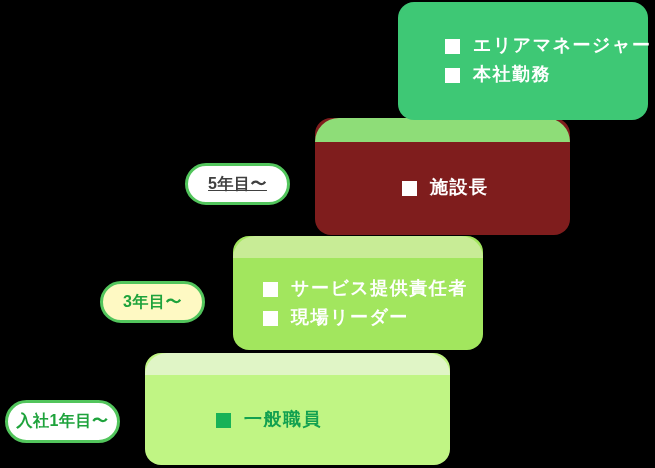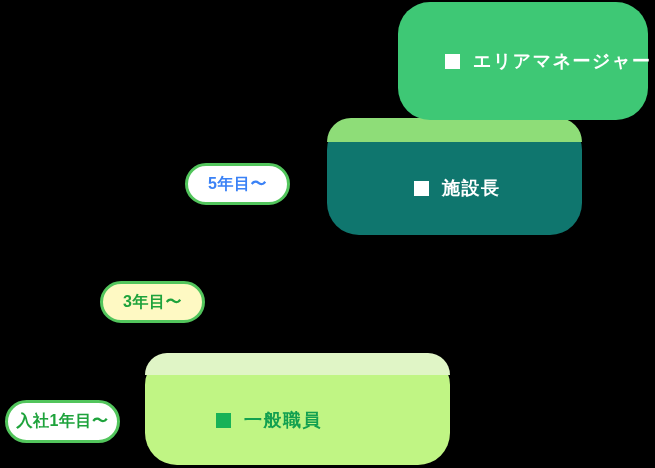--- a/index.html
+++ b/index.html
@@ -6,21 +6,22 @@
   body {
     width: 655px; height: 468px;
     background: #000000;
     font-family: "Liberation Sans", sans-serif;
     overflow: hidden;
   }
   .stage { position: relative; width: 655px; height: 468px; }
 
   .step {
     position: absolute;
-    border-radius: 32px;
+    border-radius: 16px;
+    font-family: Liberation Mono, monospace;
   }
   .step .band {
     position: absolute;
     left: 0; top: 0; right: 0;
     border-radius: 26px 26px 0 0;
   }
   .step .step-text {
     position: absolute;
     left: 0; right: 0; bottom: 0;
     display: flex;
@@ -87,40 +88,57 @@
   <div class="step step1" style="background: rgb(192, 245, 132);">
     <div class="band" style="background: rgb(224, 245, 198);"></div>
     <div class="step-text">
       <div class="step-line">
         <span class="bullet" style="background: rgb(23, 178, 87);"></span>
         <span style="color: rgb(18, 160, 80);">一般職員</span>
       </div>
     </div>
   </div>
 
+  <div class="step step2" style="background: rgb(162, 230, 94);">
+    <div class="band" style="background: rgb(200, 236, 150);"></div>
+    <div class="step-text">
+      <div class="step-line">
+        <span class="bullet" style="background: rgb(255, 255, 255);"></span>
+        <span style="color: rgb(255, 255, 255);">サービス提供責任者</span>
+      </div>
+      <div class="step-line">
+        <span class="bullet" style="background: rgb(255, 255, 255);"></span>
+        <span style="color: rgb(255, 255, 255);">現場リーダー</span>
+      </div>
+    </div>
+  </div>
 
-  <div class="step step3" style="background: #0f766e; margin-left: 12px;">
+  <div class="step step3" style="background: #7f1d1d;">
     <div class="band" style="background: rgb(142, 221, 120);"></div>
     <div class="step-text">
       <div class="step-line">
         <span class="bullet" style="background: rgb(255, 255, 255);"></span>
         <span style="color: rgb(255, 255, 255);">施設長</span>
       </div>
     </div>
   </div>
 
   <div class="step step4" style="background: rgb(62, 200, 117);">
     <div class="step-text">
       <div class="step-line">
         <span class="bullet" style="background: rgb(255, 255, 255);"></span>
         <span style="color: rgb(255, 255, 255);">エリアマネージャー</span>
       </div>
+      <div class="step-line">
+        <span class="bullet" style="background: rgb(255, 255, 255);"></span>
+        <span style="color: rgb(255, 255, 255);">本社勤務</span>
+      </div>
     </div>
   </div>
 
   <div class="pill pill1" style="background: rgb(255, 255, 255); border-color: rgb(82, 197, 92); color: rgb(30, 163, 60); text-align: right;">入社1年目〜</div>
 
   <div class="pill pill2" style="background: #fef9c3; border-color: rgb(82, 197, 92); color: rgb(30, 163, 60);">3年目〜</div>
 
-  <div class="pill pill3" style="background: rgb(255, 255, 255); border-color: rgb(82, 197, 92); color: #3b82f6;">5年目〜</div>
+  <div class="pill pill3" style="background: rgb(255, 255, 255); border-color: rgb(82, 197, 92); color: #404040; text-decoration: underline;">5年目〜</div>
 
 
 </div>
 
 </body></html>

